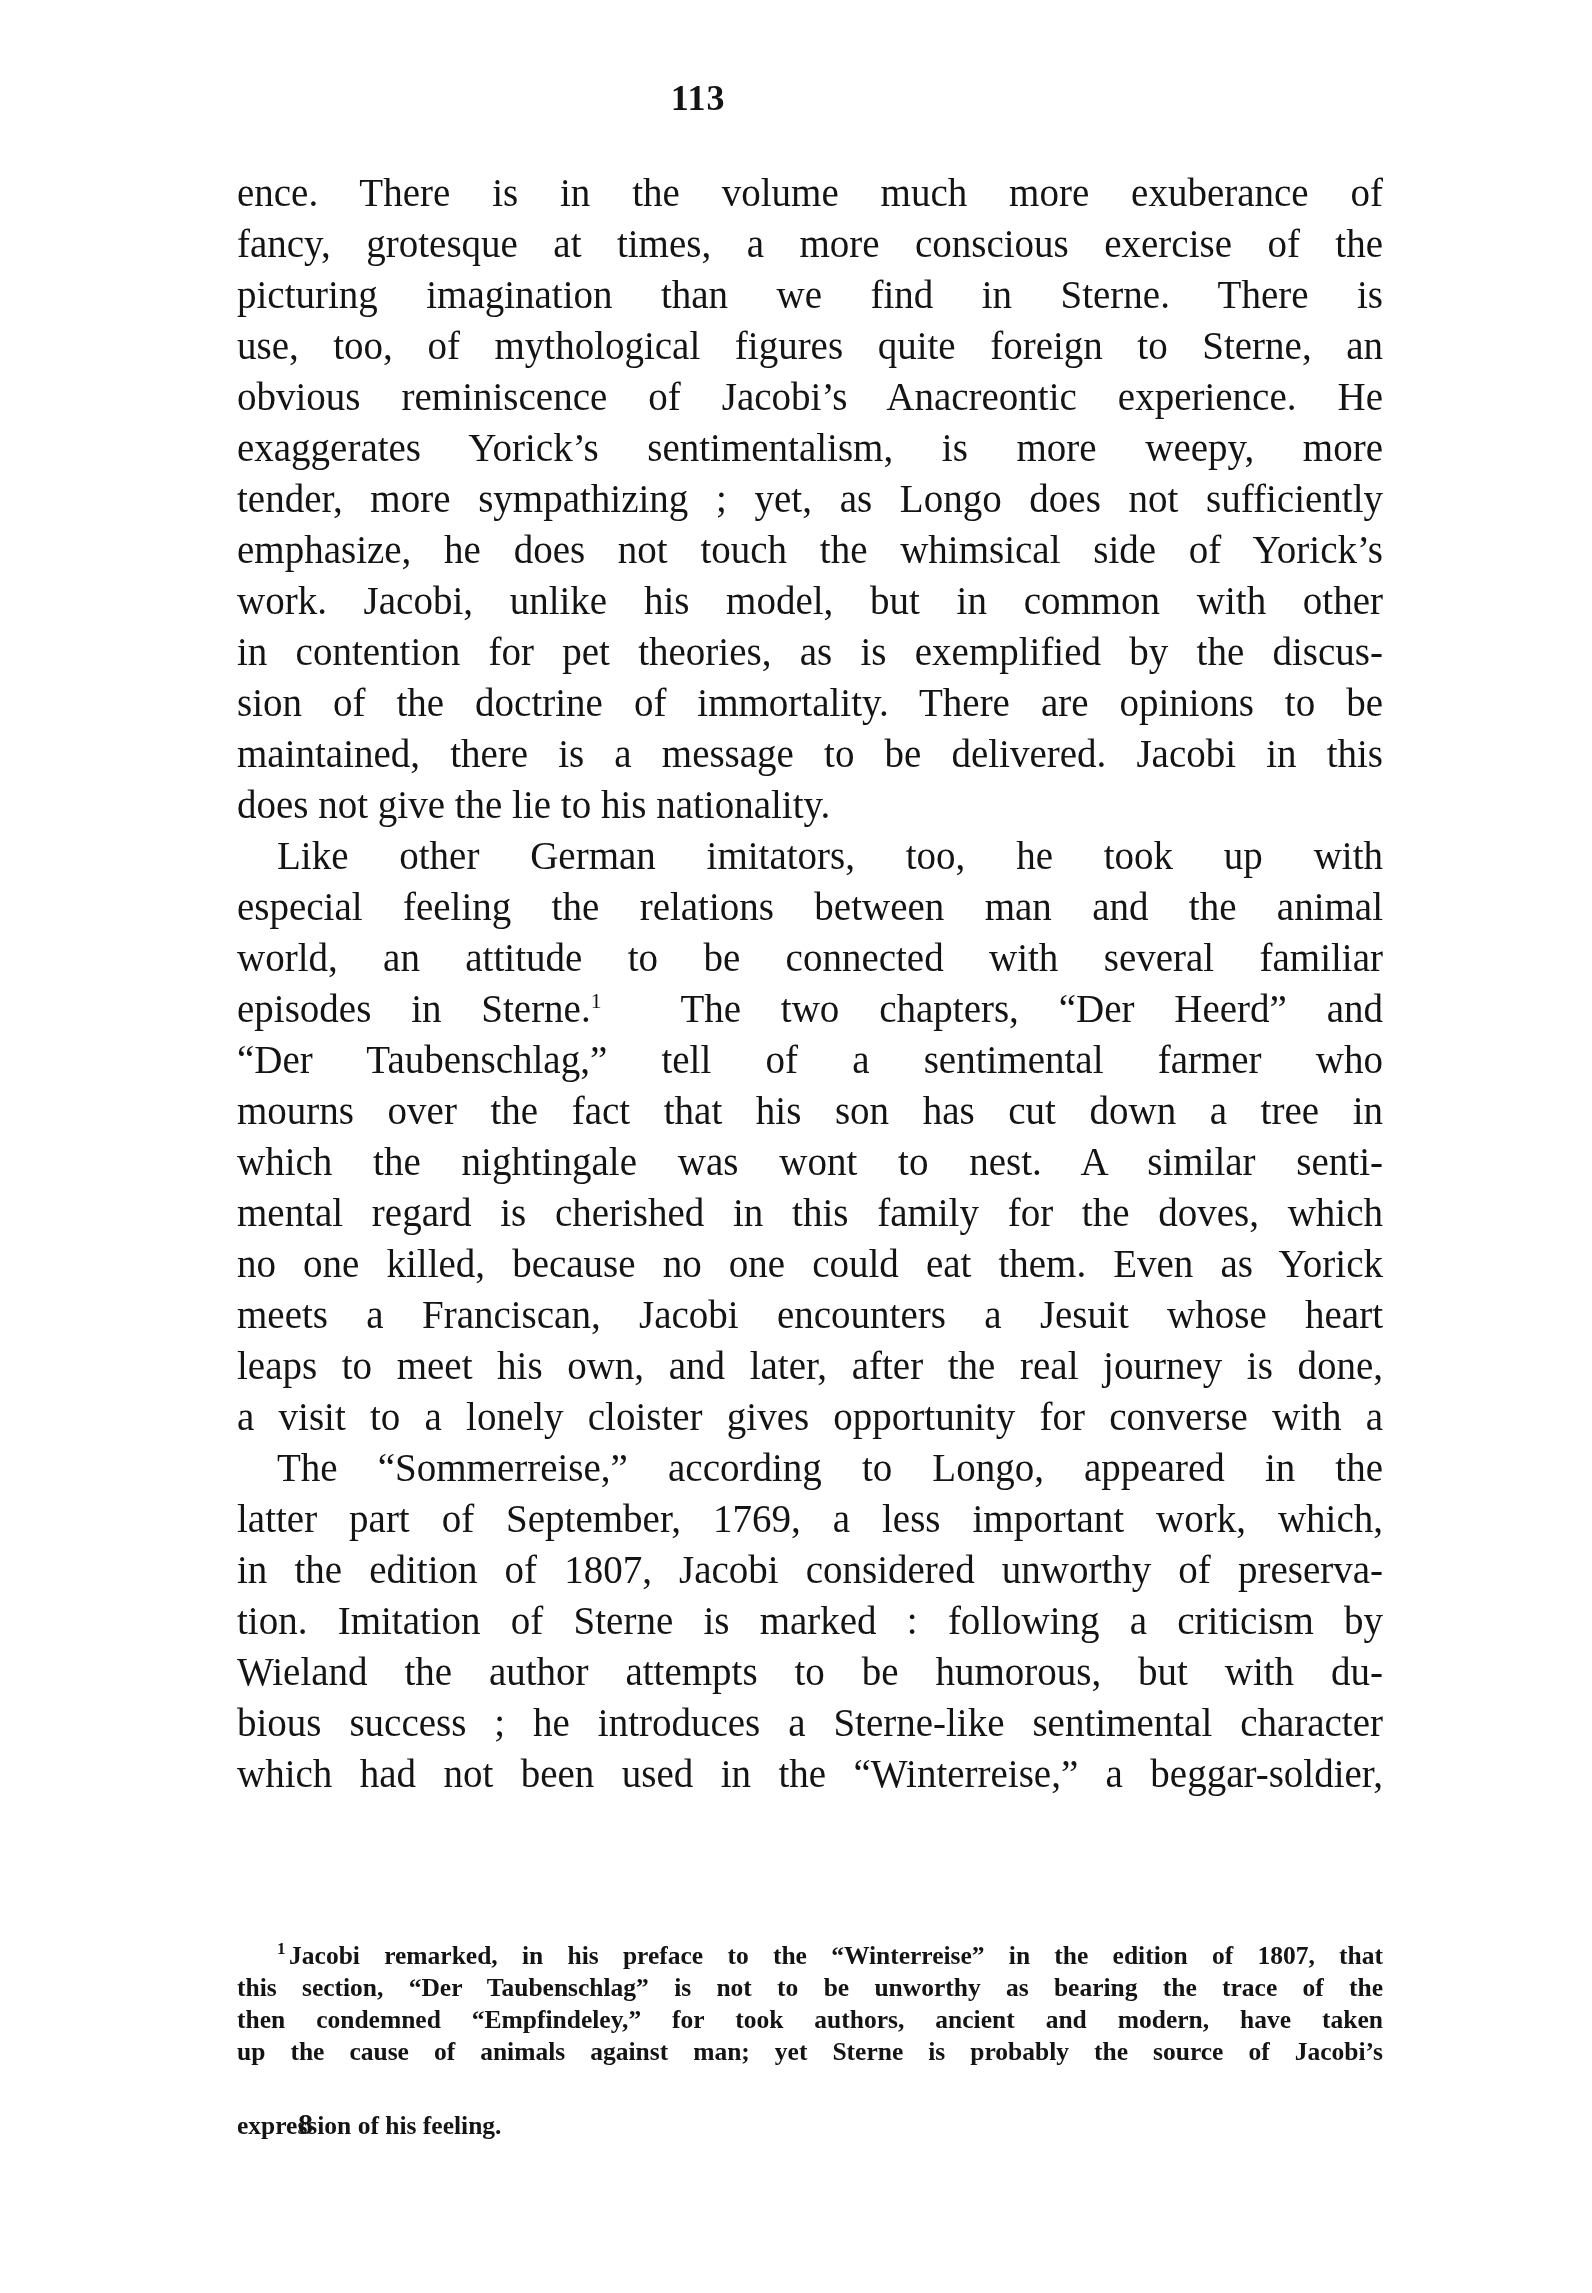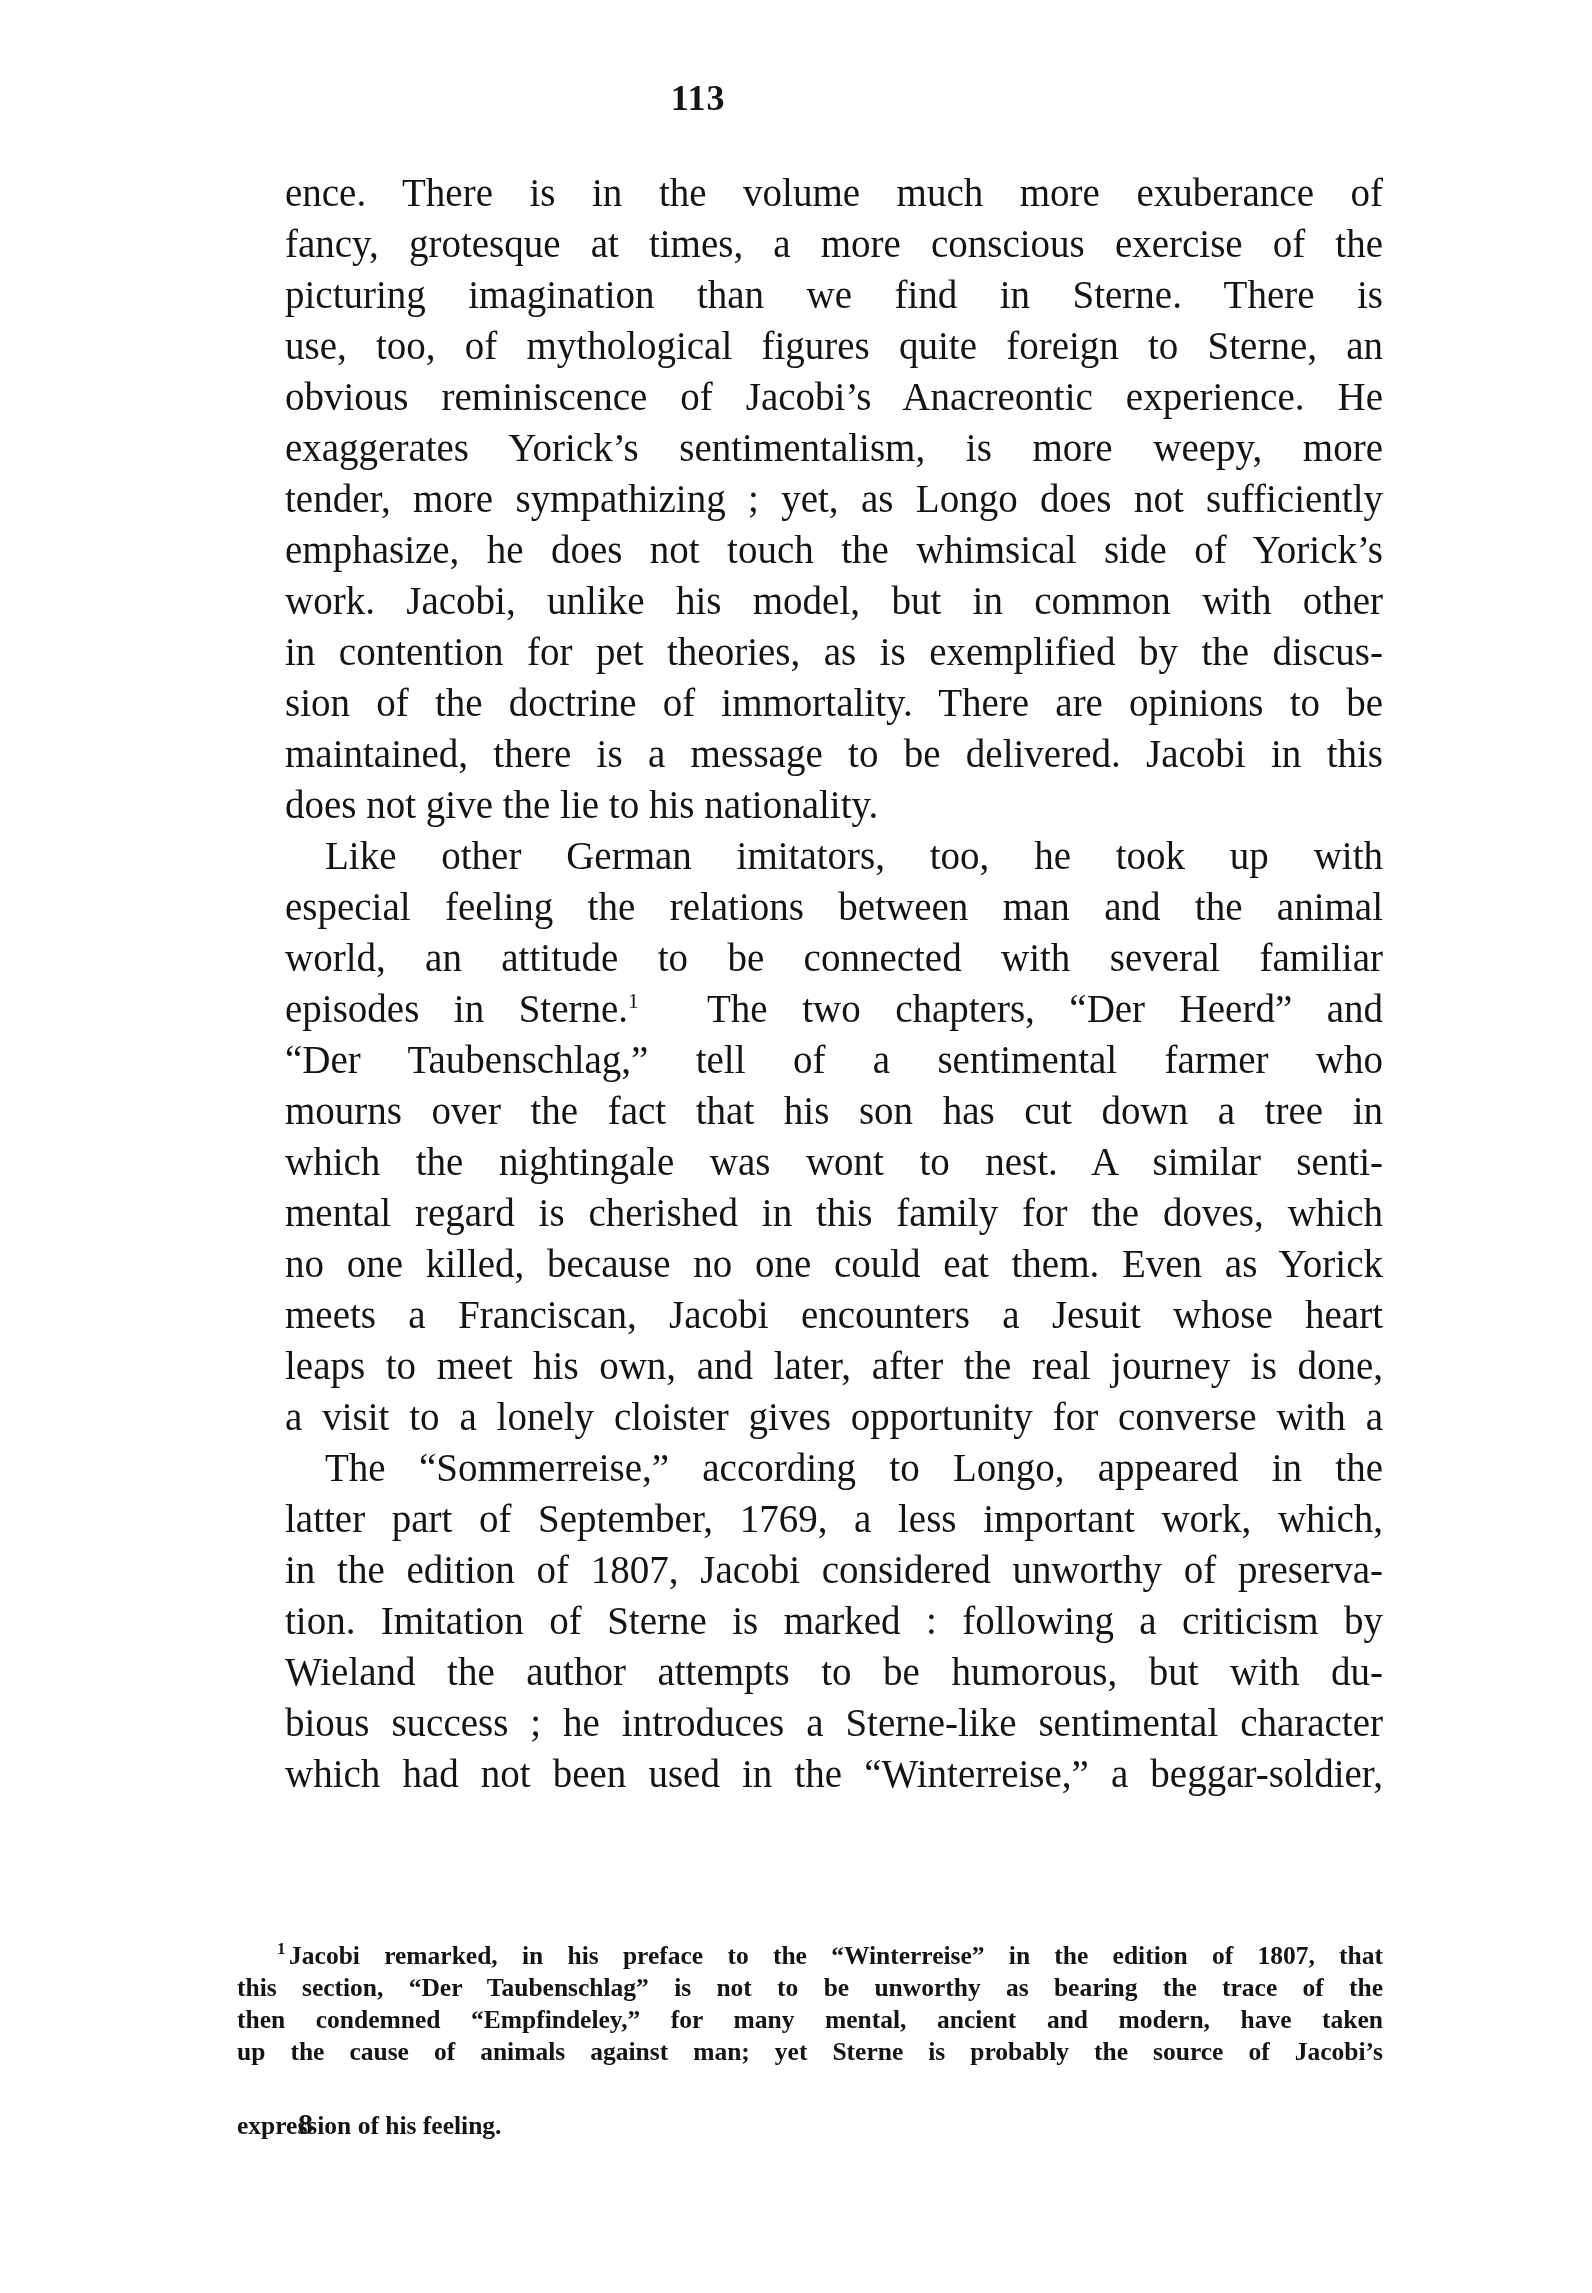--- a/index.html
+++ b/index.html
@@ -34,21 +34,20 @@
     font-size: 39px;
     line-height: 51px;
   }
   .line {
     display: block;
     height: 51px;
     white-space: nowrap;
     text-align: justify;
     text-align-last: justify;
     overflow: visible;
-    margin-left: 48px;
   }
   .line.last {
     text-align-last: left;
   }
   .line.indent {
     padding-left: 40px;
   }
   sup.fnref {
     font-size: 21.5px;
     line-height: 0;
@@ -128,19 +127,19 @@
   <span class="line">in the edition of 1807, Jacobi considered unworthy of preserva-</span>
   <span class="line">tion.  Imitation of Sterne is marked : following a criticism by</span>
   <span class="line">Wieland the author attempts to be humorous, but with du-</span>
   <span class="line">bious success ; he introduces a Sterne-like sentimental character</span>
   <span class="line">which had not been used in the “Winterreise,” a beggar-soldier,</span>
 </div>
 
 <div class="footnotes">
   <span class="fline indent"><sup>1</sup><span>Jacobi remarked, in his preface to the “Winterreise” in the edition of 1807, that</span></span>
   <span class="fline">this section, “Der Taubenschlag” is not to be unworthy as bearing the trace of the</span>
-  <span class="fline">then condemned “Empfindeley,” for many mental, ancient and modern, have taken</span>
+  <span class="fline">then condemned “Empfindeley,” for took authors, ancient and modern, have taken</span>
   <span class="fline">up the cause of animals against man; yet Sterne is probably the source of Jacobi’s</span>
   <span class="fline last">expression of his feeling.</span>
 </div>
 
 <div class="signature">8</div>
 
 
 </body></html>

